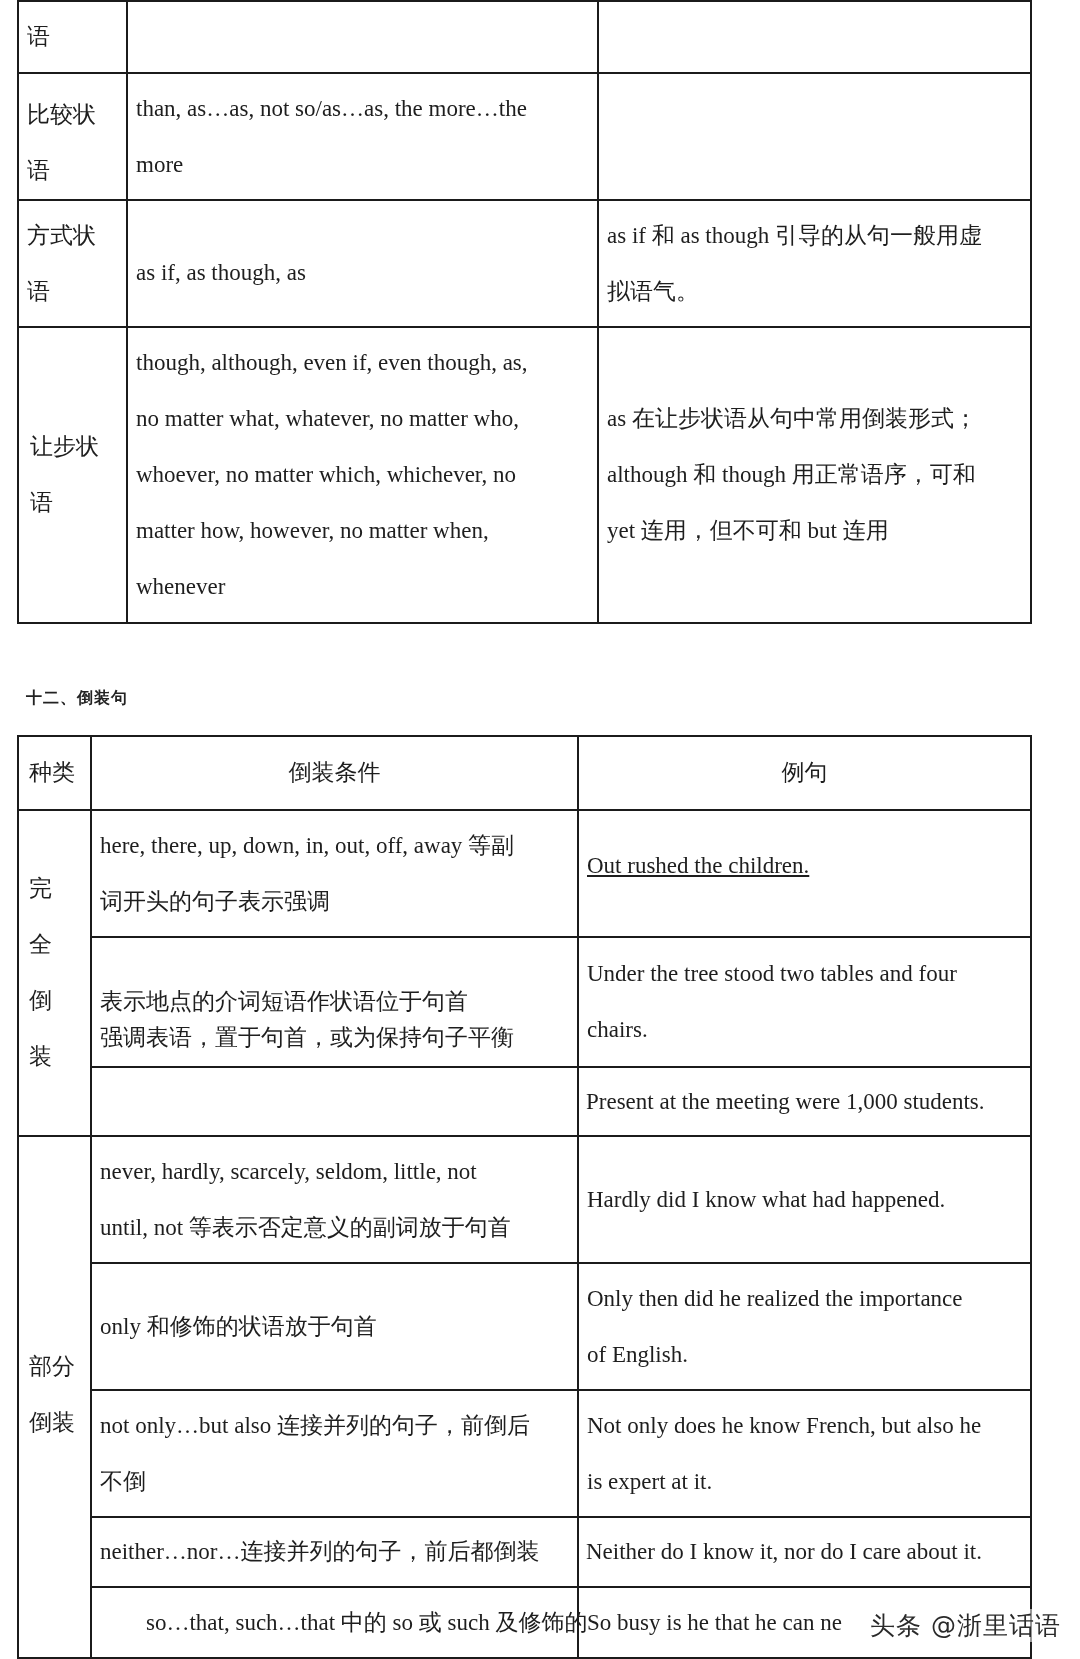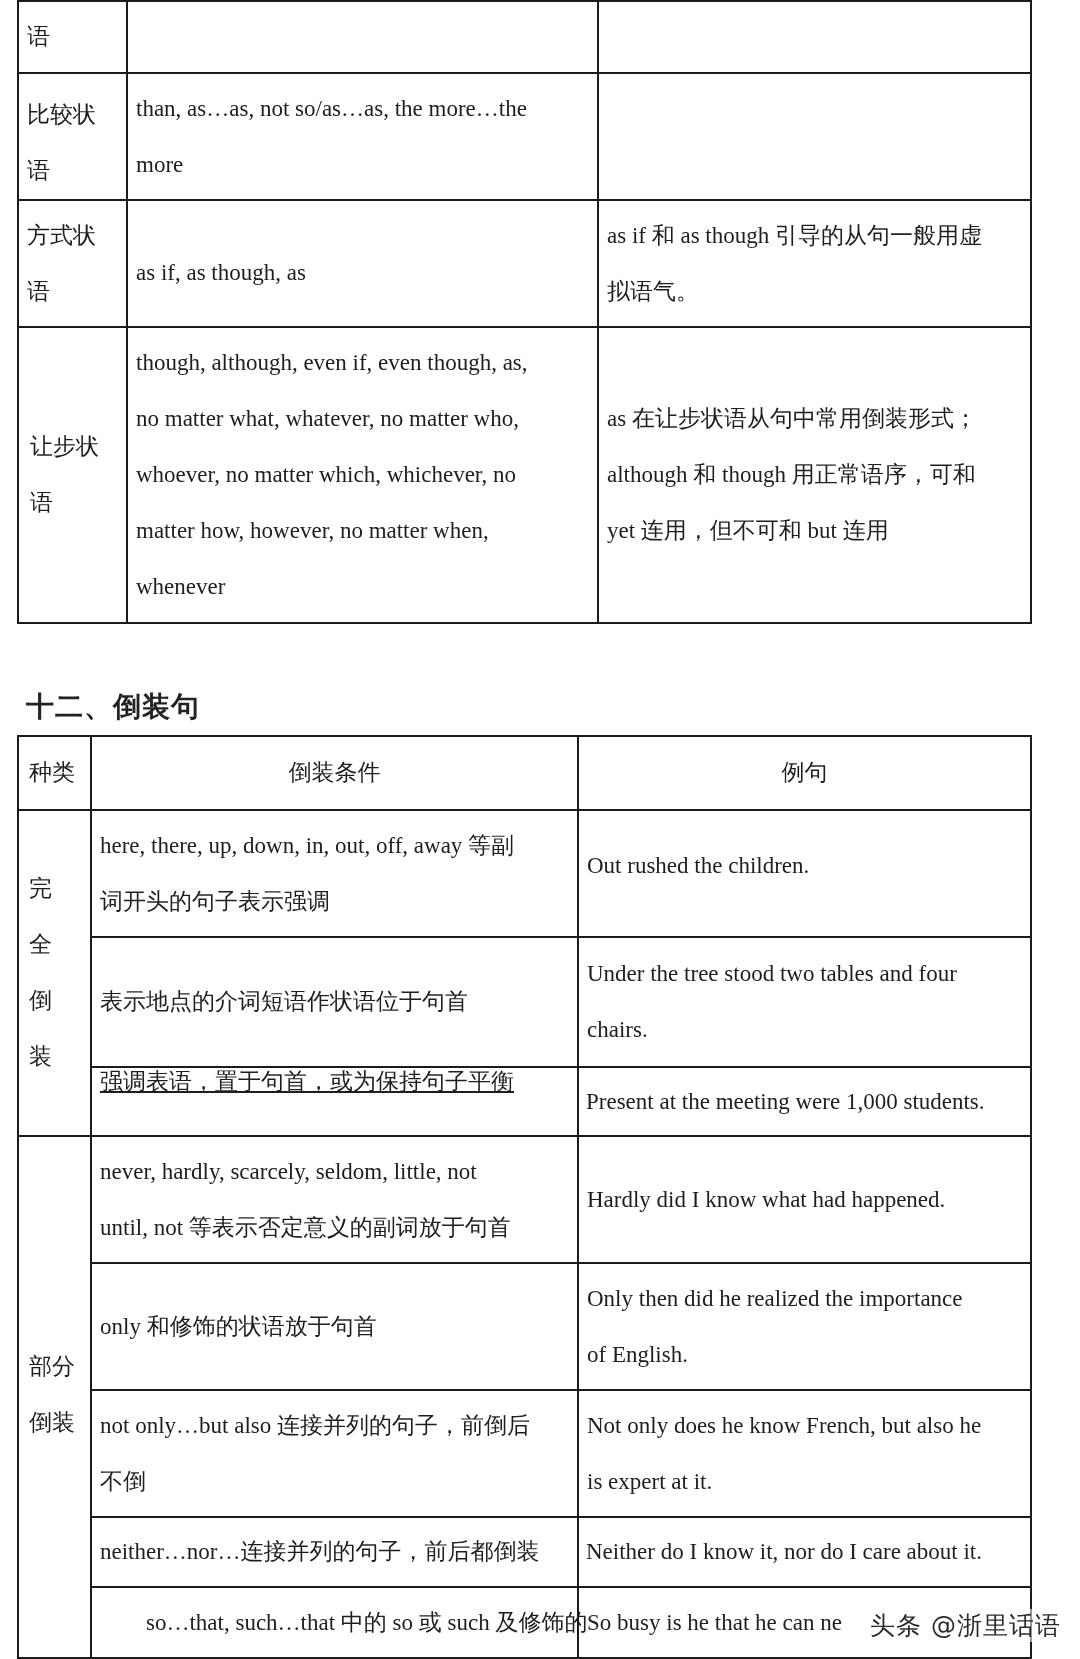--- a/index.html
+++ b/index.html
@@ -26,21 +26,21 @@
       font-size: 23px;
       line-height: 56px;
       color: #1e1e1e;
     }
     .cell.center { justify-content: center; text-align: center; }
     .cell .txt { display: block; white-space: pre-line; }
     .section-title {
       position: absolute;
       left: 26px;
       top: 688px;
-      font-size: 28px;
+      font-size: 16px;
       font-weight: bold;
       color: #222;
       letter-spacing: 1px;
     }
     .watermark {
       position: absolute;
       left: 868px;
       top: 1609px;
       font-family: "DejaVu Sans", sans-serif;
       font-size: 25px;
@@ -152,33 +152,33 @@
 
   <div class="cell" style="left:19px; top:811px; width:71px; height:324px; padding:0 16px 0 10px;">
     <span class="txt">完全
 倒装</span>
   </div>
 
   <div class="cell" style="left:92px; top:811px; width:559px; height:125px;">
     <span class="txt">here, there, up, down, in, out, off, away 等副
 词开头的句子表示强调</span>
   </div>
-  <div class="cell" style="left:579px; top:811px; width:451px; height:110px;">
+  <div class="cell" style="left:579px; top:811px; width:451px; height:110px;text-decoration:underline;">
     <span class="txt">Out rushed the children.</span>
   </div>
 
   <div class="cell" style="left:92px; top:938px; width:485px; height:128px;">
     <span class="txt">表示地点的介词短语作状语位于句首</span>
   </div>
   <div class="cell" style="left:579px; top:938px; width:451px; height:128px;">
     <span class="txt">Under the tree stood two tables and four
 chairs.</span>
   </div>
 
-  <div class="cell" style="left:92px; top:1048px; width:485px; height:67px;text-decoration:underline;">
+  <div class="cell" style="left:92px; top:1004px; width:485px; height:67px;">
     <span class="txt">强调表语，置于句首，或为保持句子平衡</span>
   </div>
   <div class="cell" style="left:579px; top:1068px; width:451px; height:67px; padding-left:7px;">
     <span class="txt">Present at the meeting were 1,000 students.</span>
   </div>
 
   <div class="cell" style="left:19px; top:1137px; width:71px; height:520px; padding:0 0 4px 10px;">
     <span class="txt">部分
 倒装</span>
   </div>

